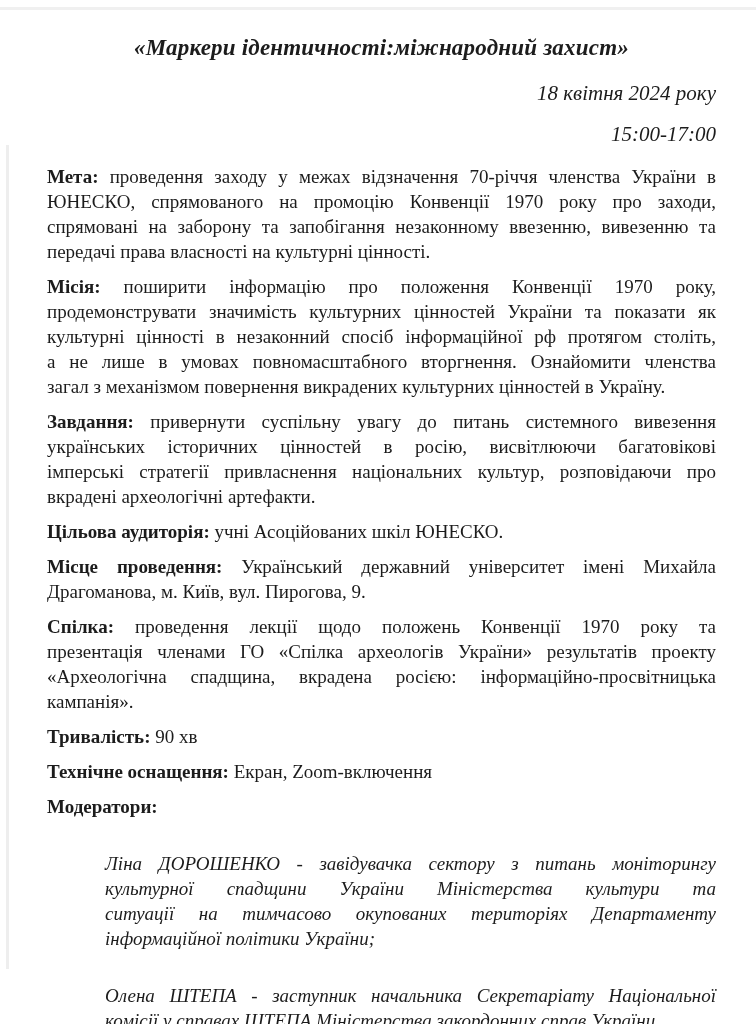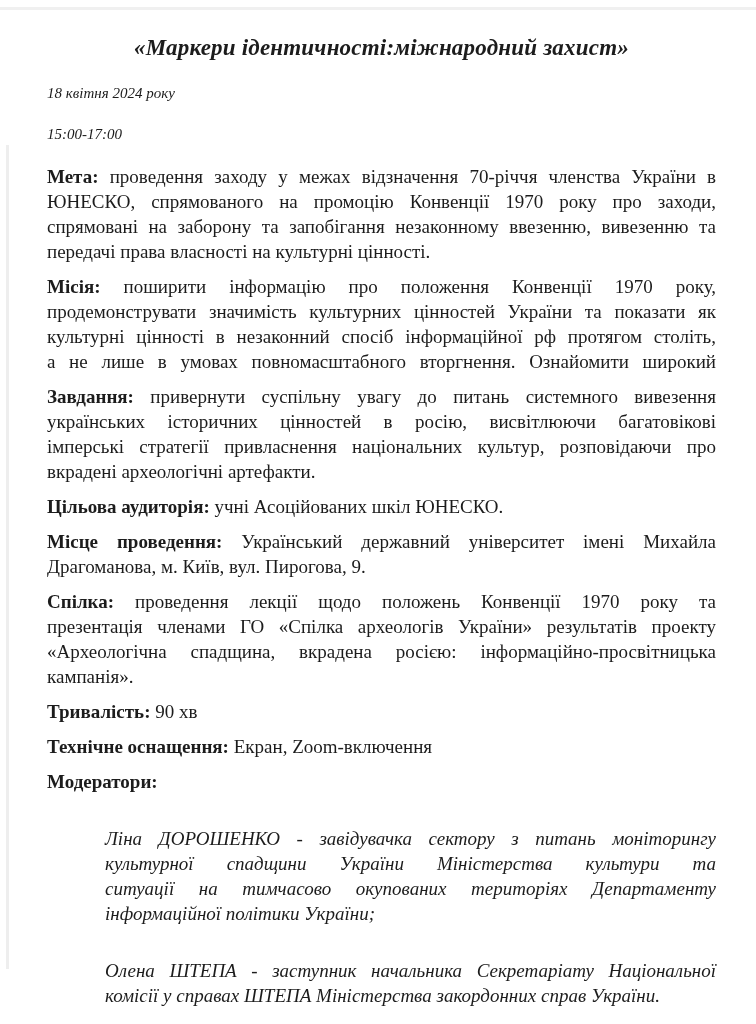--- a/index.html
+++ b/index.html
@@ -15,23 +15,23 @@
   .title {
     text-align: center;
     font-weight: bold;
     font-style: italic;
     font-size: 23px;
     line-height: 28px;
     margin-bottom: 18px;
     letter-spacing: .2px;
   }
   .dateline {
-    text-align: left;
+    text-align: right;
     font-style: italic;
-    font-size: 15px;
+    font-size: 21px;
     line-height: 26px;
     margin-bottom: 15px;
   }
   .doc-body { margin-top: 17px; }
   .para {
     font-size: 19px;
     line-height: 25px;
     margin-bottom: 10px;
   }
   .para .lbl { font-weight: bold; font-family: Liberation Serif, serif; }
@@ -69,21 +69,22 @@
       <div class="para">
         <div class="line just"><span class="lbl">Мета:</span> проведення заходу у межах відзначення 70-річчя членства України в</div>
         <div class="line just">ЮНЕСКО, спрямованого на промоцію Конвенції 1970 року про заходи,</div>
         <div class="line just">спрямовані на заборону та запобігання незаконному ввезенню, вивезенню та</div>
         <div class="line">передачі права власності на культурні цінності.</div>
       </div>
       <div class="para">
         <div class="line just"><span class="lbl">Місія:</span> поширити інформацію про положення Конвенції 1970 року,</div>
         <div class="line just">продемонструвати значимість культурних цінностей України та показати як</div>
         <div class="line just">культурні цінності в незаконний спосіб інформаційної рф протягом століть,</div>
-        <div class="line just">а не лише в умовах повномасштабного вторгнення. Ознайомити широкий</div>
+        <div class="line just">а не лише в умовах повномасштабного вторгнення. Ознайомити членства</div>
+        <div class="line">загал з механізмом повернення викрадених культурних цінностей в Україну.</div>
       </div>
       <div class="para">
         <div class="line just"><span class="lbl">Завдання:</span> привернути суспільну увагу до питань системного вивезення</div>
         <div class="line just">українських історичних цінностей в росію, висвітлюючи багатовікові</div>
         <div class="line just">імперські стратегії привласнення національних культур, розповідаючи про</div>
         <div class="line">вкрадені археологічні артефакти.</div>
       </div>
       <div class="para">
         <div class="line"><span class="lbl">Цільова аудиторія:</span> учні Асоційованих шкіл ЮНЕСКО.</div>
       </div>

